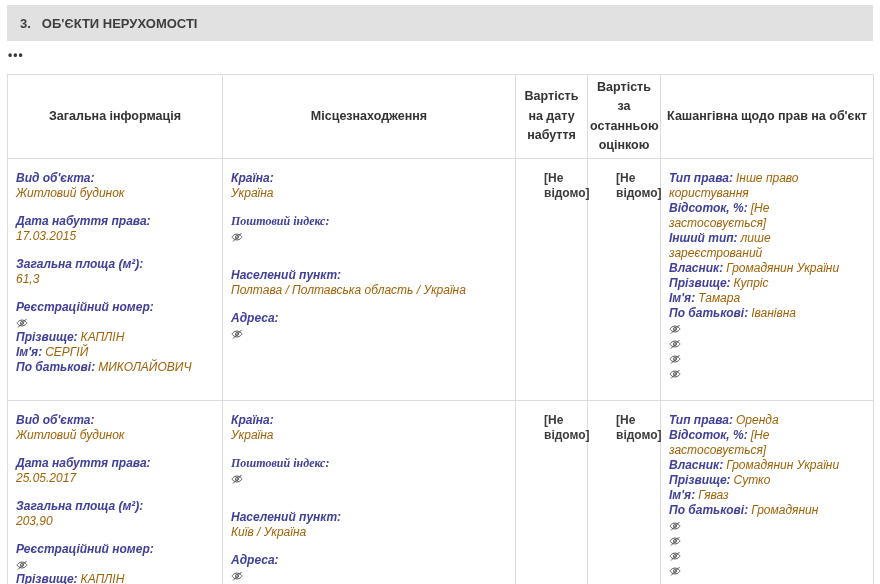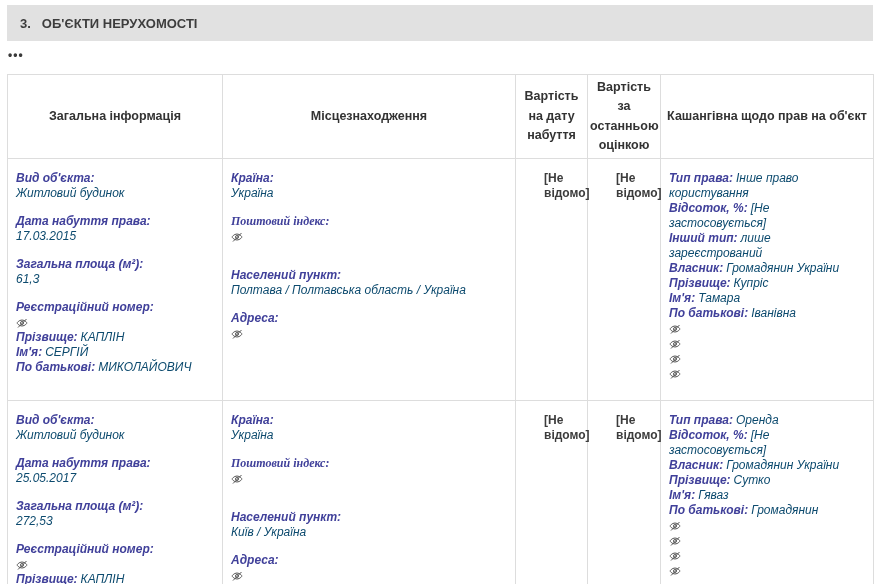--- a/index.html
+++ b/index.html
@@ -26,21 +26,21 @@
     height:84px;font-size:12.5px;font-weight:bold;color:#333;
     text-align:center;vertical-align:middle;padding:2px 2px;line-height:1.55;
     background:#fff;
   }
   table.decl td{
     vertical-align:top;text-align:left;padding:12px 8px;font-size:12px;
   }
   tr.row1 td{height:210px;}
   tr.row2 td{height:213px;}
   .f-label{font-weight:bold;font-style:italic;color:#40409a;line-height:15px;}
-  .f-value{font-style:italic;color:#0c4a6e;line-height:15px;}
+  .f-value{font-style:italic;color:#a16207;line-height:15px;}
   .field{margin-bottom:13px;}
   .field.gap-lg{margin-bottom:24px;font-family:Liberation Serif, serif;}
   .pair{line-height:15px;}
   .pair .f-label{margin-right:3px;margin-top:44px;}
   .icon-line{line-height:15px;height:15px;}
   .unknown{font-weight:bold;color:#3c3c3c;line-height:15px;margin-left:20px;}
   svg.eye{width:12px;height:12px;vertical-align:middle;}
 </style>
 </head>
 <body>
@@ -199,21 +199,21 @@
         <div class="field">
           <div class="f-label">Вид об'єкта:</div>
           <div class="f-value">Житловий будинок</div>
         </div>
         <div class="field">
           <div class="f-label">Дата набуття права:</div>
           <div class="f-value">25.05.2017</div>
         </div>
         <div class="field">
           <div class="f-label">Загальна площа (м²):</div>
-          <div class="f-value">272,53</div>
+          <div class="f-value">203,90</div>
         </div>
         <div class="field">
           <div class="f-label">Реєстраційний номер:</div>
           <div class="icon-line">
   <svg class="eye" viewBox="0 0 24 24" fill="none" stroke="#555" stroke-width="2">
     <path d="M2 12s3.5-6 10-6 10 6 10 6-3.5 6-10 6-10-6-10-6z"></path>
     <circle cx="12" cy="12" r="3"></circle>
     <line x1="4" y1="21" x2="21" y2="4"></line>
   </svg>
 </div>

